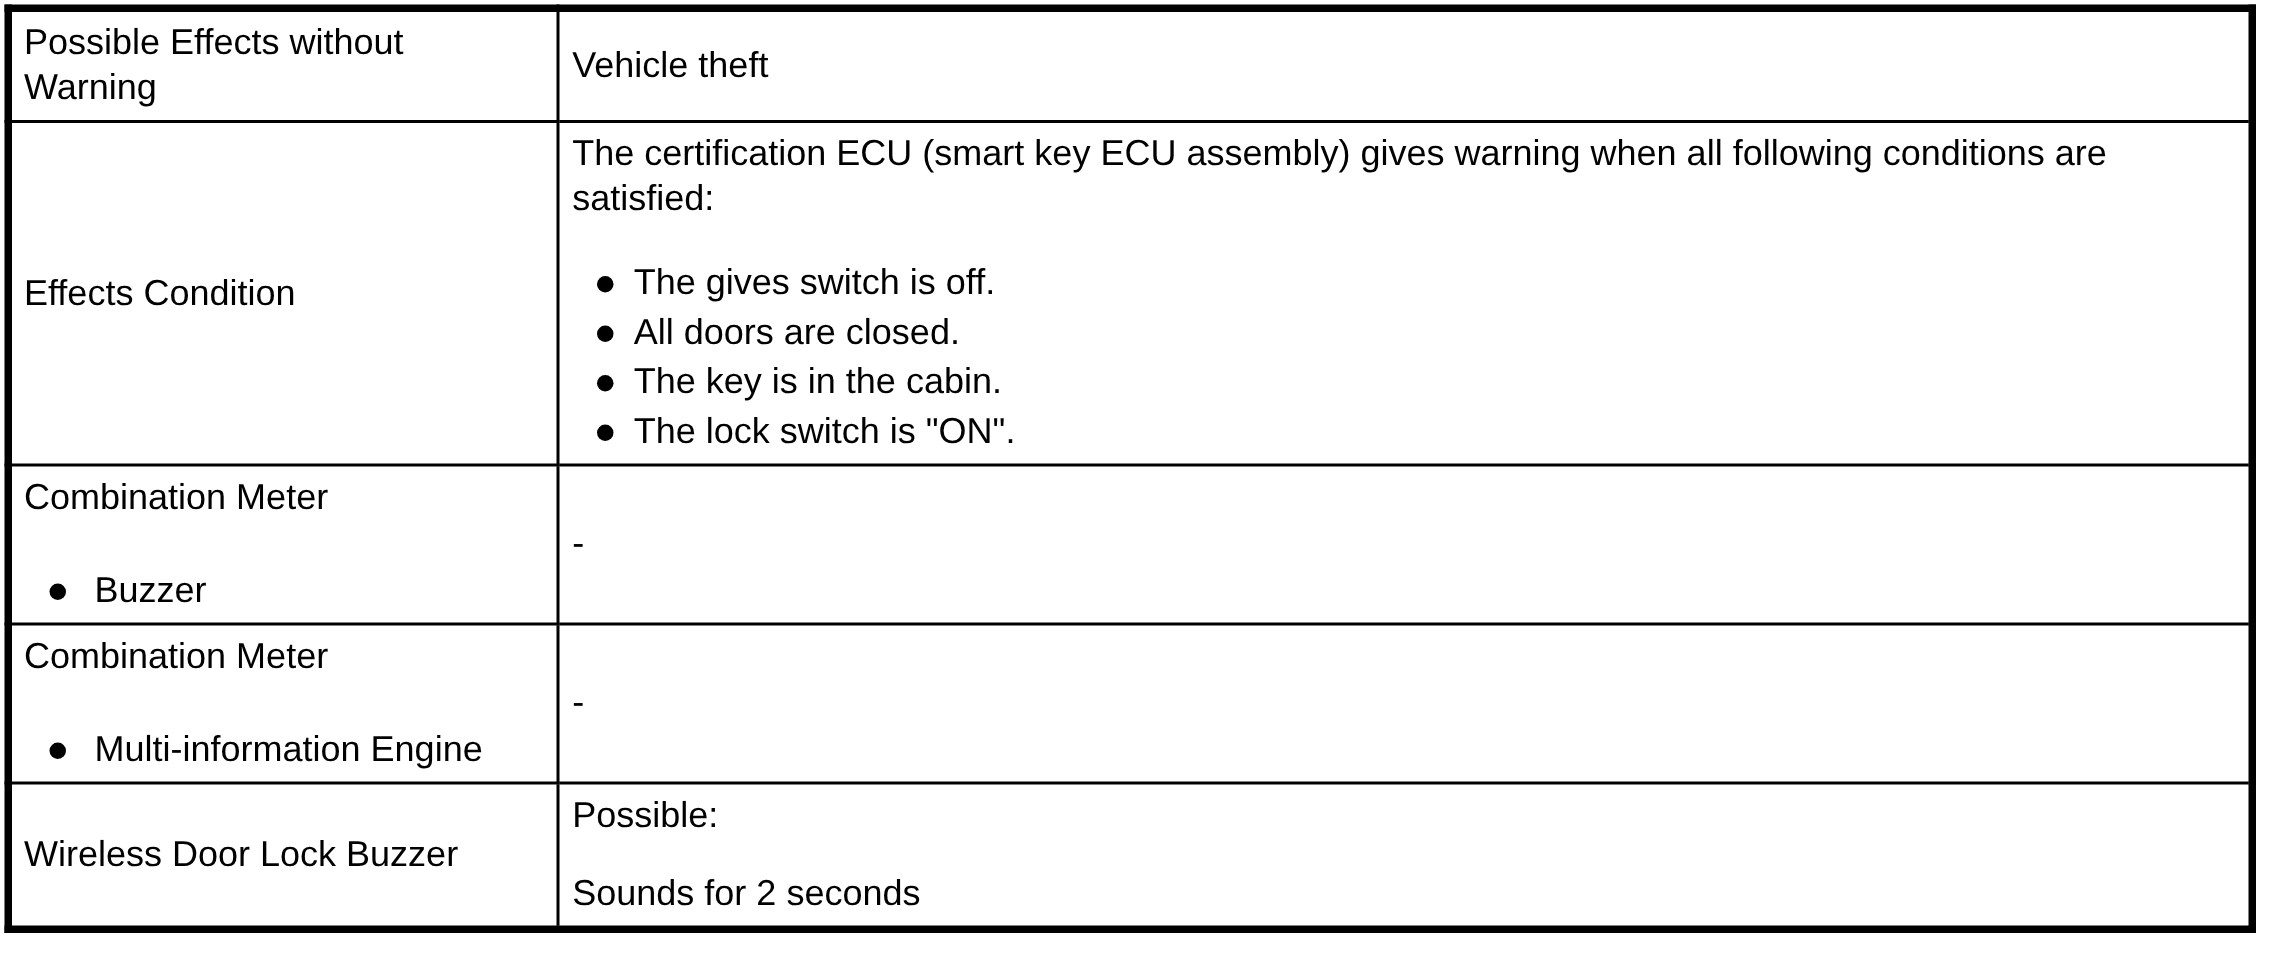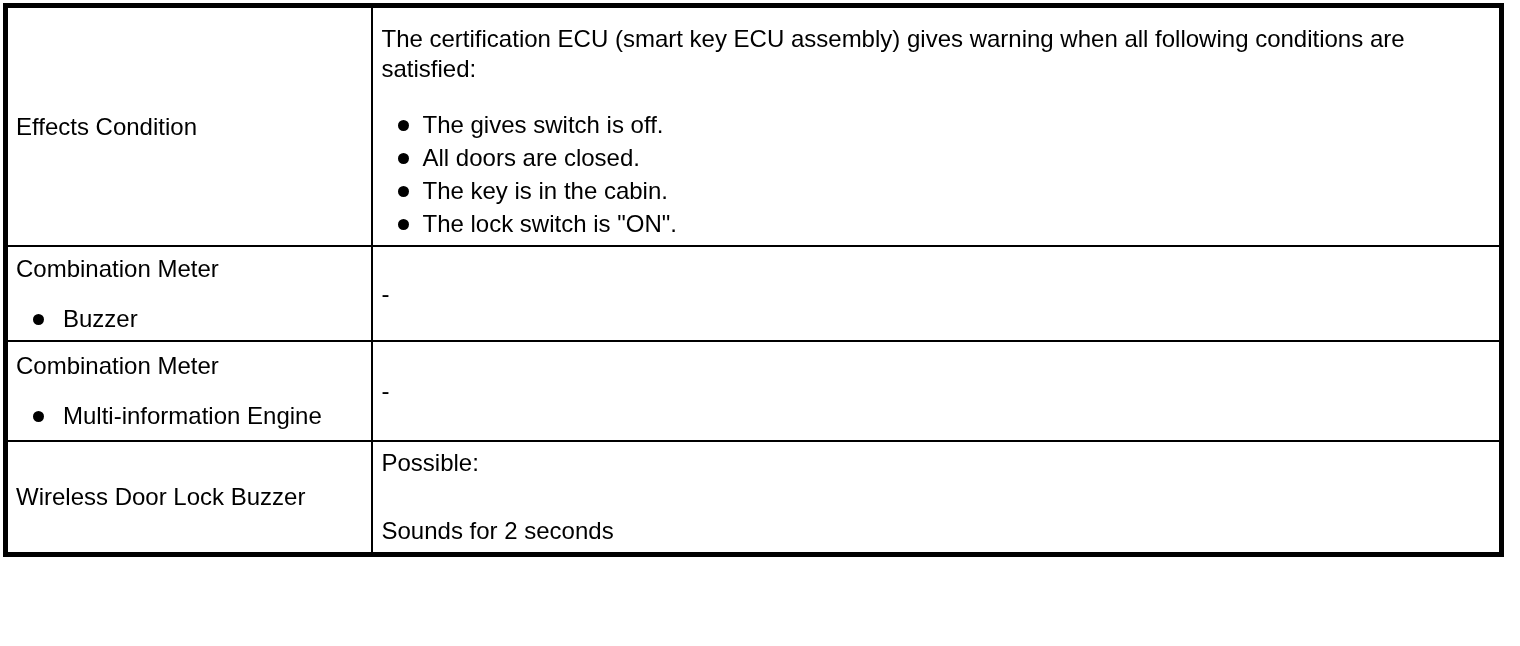--- a/index.html
+++ b/index.html
@@ -24,21 +24,21 @@
     margin: 3px 0 0 3px;
     border: 5px solid #000000;
   }
   td {
     border: 2px solid #000000;
     vertical-align: middle;
     padding: 6px 12px 6px 8px;
     overflow: hidden;
   }
   td.value-cell { padding-left: 9px; }
-  td.v-top { vertical-align: top; padding-top: 16px; }
+  td.v-top { vertical-align: top; padding-top: 6px; }
 
   tr.h0 { height: 68px; }
   tr.h1 { height: 228px; }
   tr.h2 { height: 95px; }
   tr.h3 { height: 100px; }
   tr.h4 { height: 92px; }
   tr.h5 { height: 45px; }
 
   ul.bullet-list {
     list-style: none;
@@ -55,35 +55,43 @@
     left: 16px;
     top: 10px;
     width: 11px;
     height: 11px;
     border-radius: 50%;
     background: #000000;
   }
   .label-bullet-line {
     position: relative;
     padding-left: 47px;
-    margin-top: 20px;
+    margin-top: 32px;
   }
   .label-bullet-line .dot { left: 17px; }
-  .value-line2 { margin-top: 38px; }
+  .value-line2 { margin-top: 22px; }
 </style>
 </head>
 <body>
 
 <table class="spec-table">
   <colgroup>
     <col style="width:366px">
     <col>
   </colgroup>
 
   <tbody>
+      <tr class="h0">
+    <td class="label-cell">
+      <div>Possible Effects without Warning</div>
+    </td>
+    <td class="value-cell">
+      <div>Vehicle theft</div>
+    </td>
+  </tr>
 
   <tr class="h1">
     <td class="label-cell">
       <div>Effects Condition</div>
     </td>
     <td class="value-cell v-top">
       <div>The certification ECU (smart key ECU assembly) gives warning when all following conditions are satisfied:</div>
       <ul class="bullet-list">
         <li>
           <span class="dot"></span>

